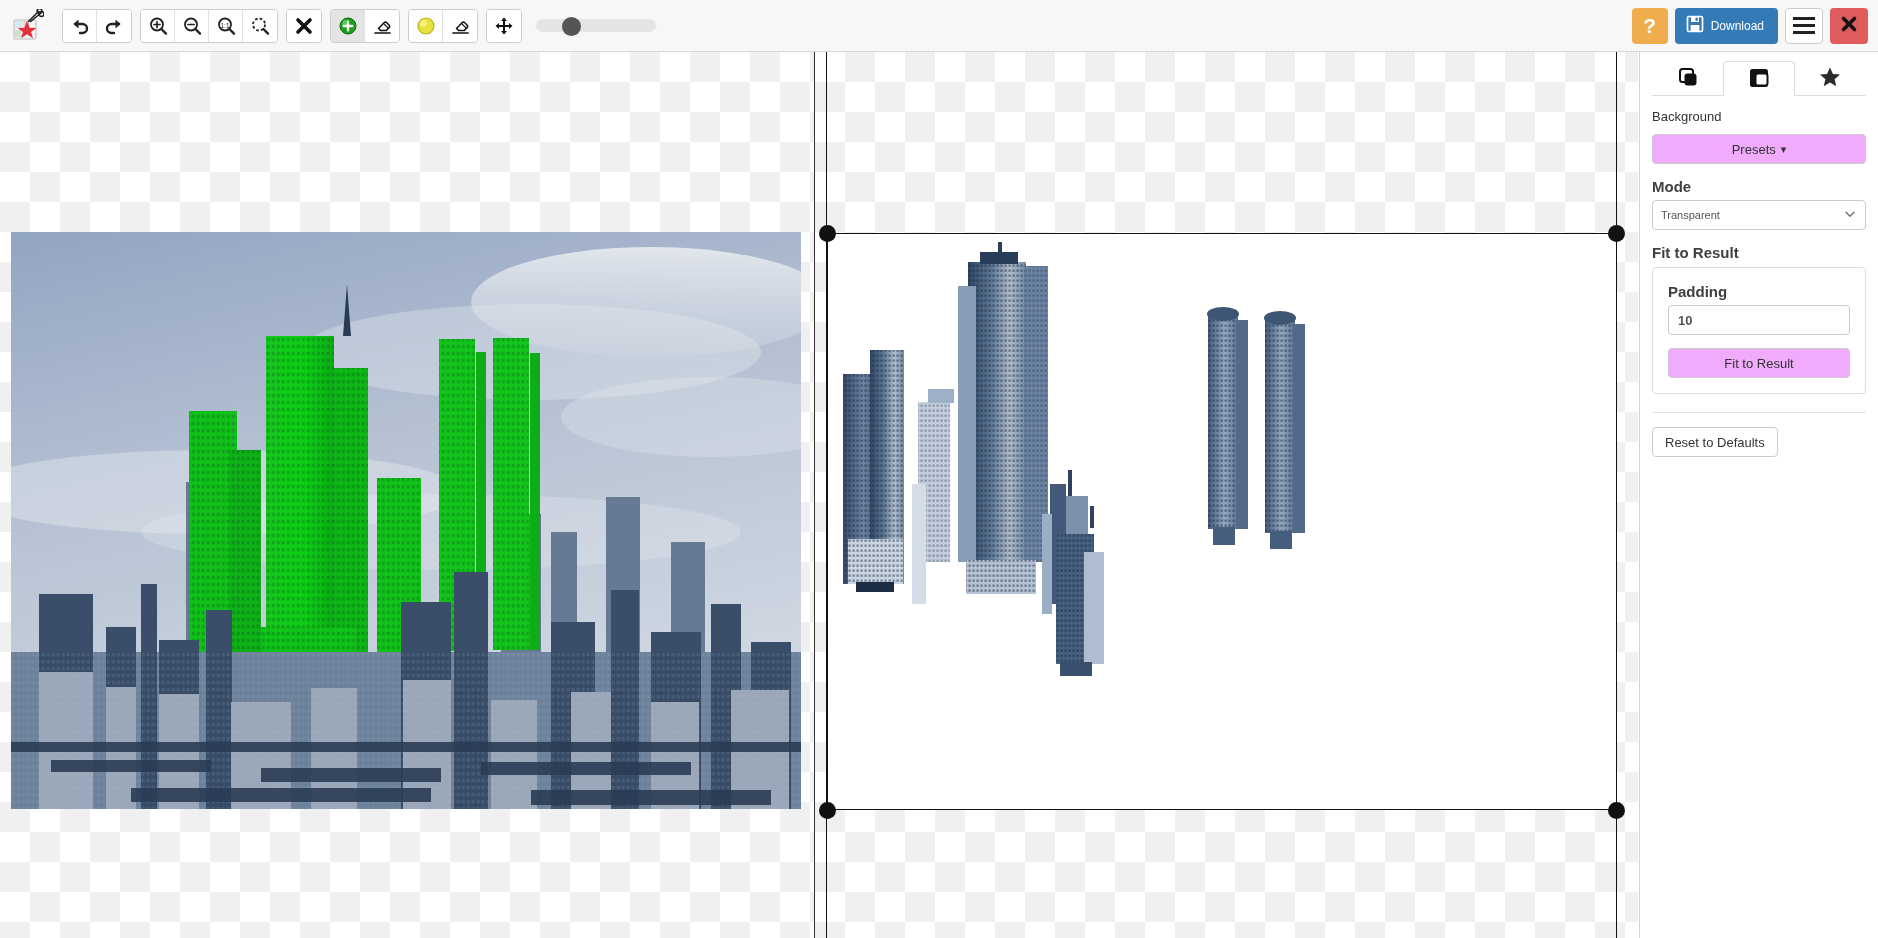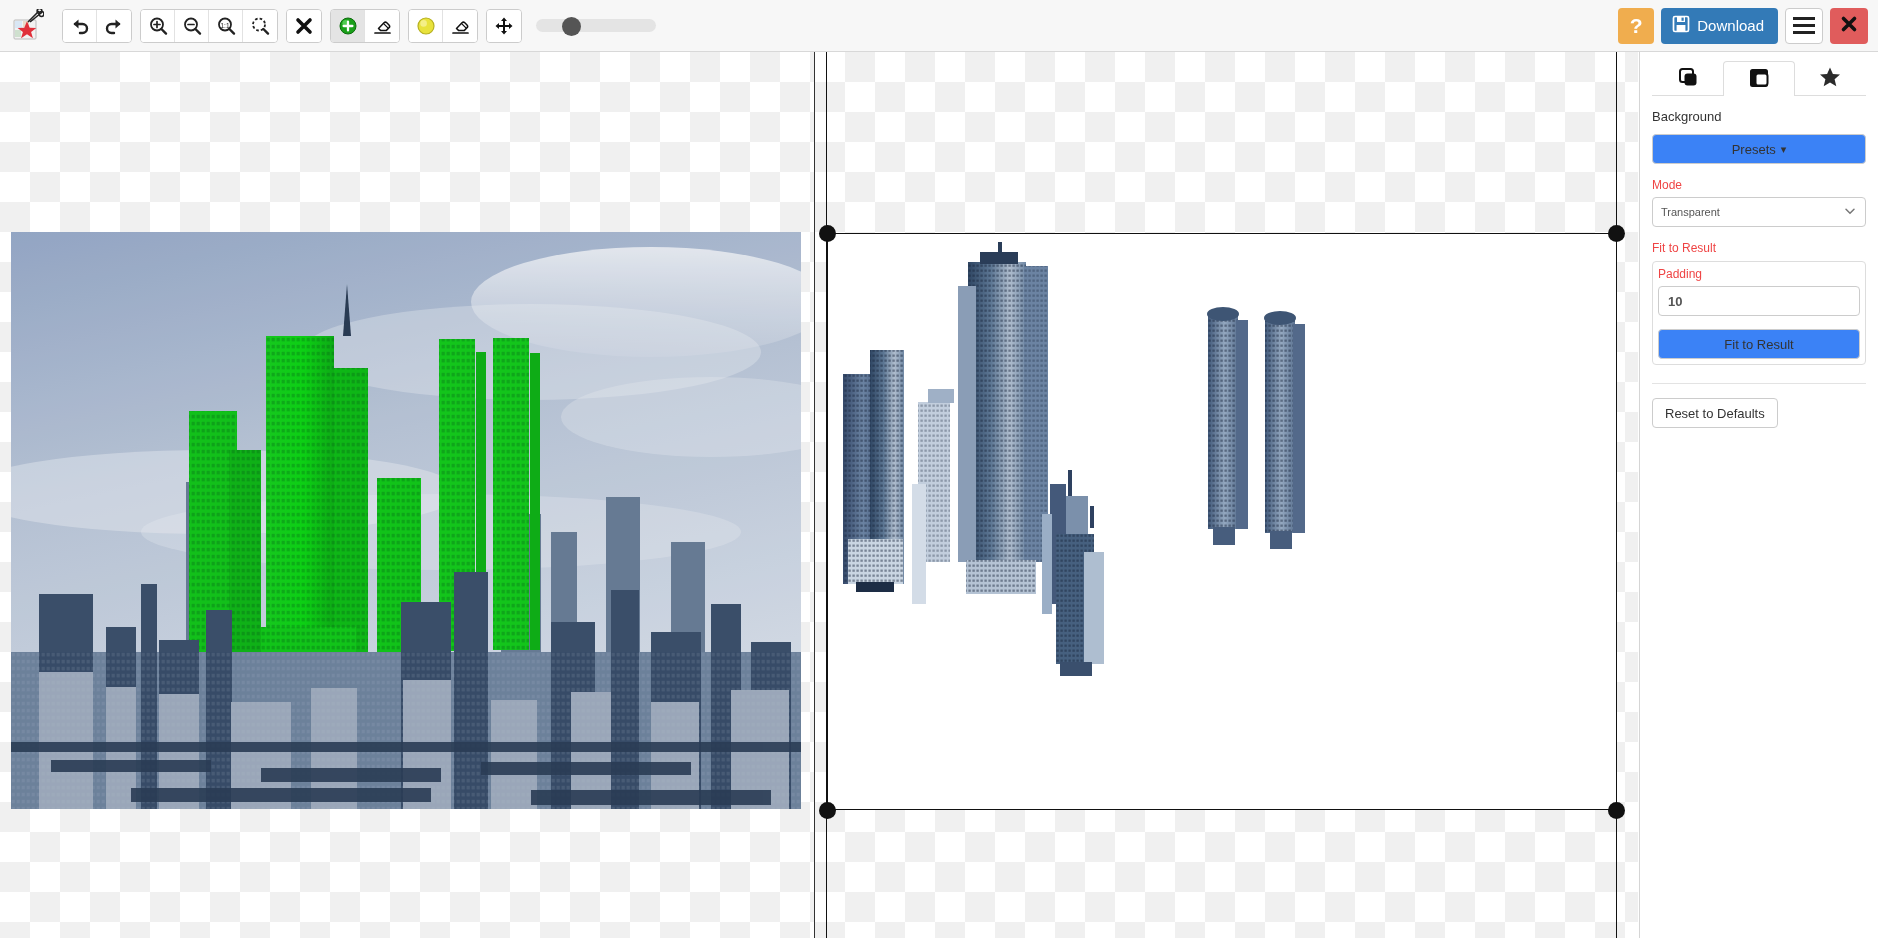--- a/index.html
+++ b/index.html
@@ -62,21 +62,21 @@
     margin-left: auto; display: flex; align-items: center;
     gap: 7px; padding-right: 10px;
   }
   .btn-help {
     width: 36px; height: 36px; background: #f0ad4e; border-radius: 4px;
     color: #fff; font-size: 21px; font-weight: bold;
     display: flex; align-items: center; justify-content: center; cursor: pointer;
   }
   .btn-download {
     height: 36px; background: #337ab7; border-radius: 4px; color: #fff;
-    font-size: 15px; display: flex; align-items: center; gap: 7px;
+    font-size: 12px; display: flex; align-items: center; gap: 7px;
     padding: 0 14px 0 11px; cursor: pointer;
   }
   .btn-menu {
     width: 38px; height: 36px; background: #fff; border: 1px solid #ccc;
     border-radius: 4px; display: flex; flex-direction: column;
     align-items: center; justify-content: center; gap: 4px; cursor: pointer;
   }
   .btn-menu i { display: block; width: 22px; height: 3px; background: #222; }
   .btn-close {
     width: 38px; height: 36px; background: #e05c5c; border-radius: 4px;
@@ -129,35 +129,35 @@
     border-radius: 4px 4px 0 0; position: relative; top: 1px;
   }
   .panel-tab.active {
     border-color: #ddd; background: #fff;
   }
   .panel-title {
     font-size: 13px; color: #333; margin: 13px 0 10px 0;
   }
   .panel-btn {
     width: 100%; height: 30px; border: 1px solid #ccc; border-radius: 4px;
-    background: #3b82f6; font-size: 13px; color: #333; cursor: pointer;
+    background: #f0abfc; font-size: 13px; color: #333; cursor: pointer;
     display: flex; align-items: center; justify-content: center;
     font-family: "Liberation Sans", sans-serif;
   }
   .panel-label {
-    font-size: 12px; font-weight: normal; color: #ef4444; margin: 14px 0 5px 0;
+    font-size: 15px; font-weight: bold; color: #404040; margin: 14px 0 5px 0;
   }
   .panel-select {
     width: 100%; height: 30px; border: 1px solid #ccc; border-radius: 4px;
     background: #fff; font-size: 11px; color: #555; padding: 0 8px;
     display: flex; align-items: center; justify-content: space-between;
     cursor: pointer;
   }
   .panel-card {
-    border: 1px solid #ddd; border-radius: 4px; padding: 5px; margin-top: 6px;
+    border: 1px solid #ddd; border-radius: 4px; padding: 15px; margin-top: 6px;
   }
   .panel-input {
     width: 100%; height: 30px; border: 1px solid #ccc; border-radius: 4px;
     background: #fff; font-size: 13px; color: #555; padding: 0 9px;
     font-family: "Liberation Sans", sans-serif;
     font-weight: bold;
   }
   .panel-rule {
     border: none; border-top: 1px solid #e3e3e3; margin: 18px 0 14px 0;
   }

